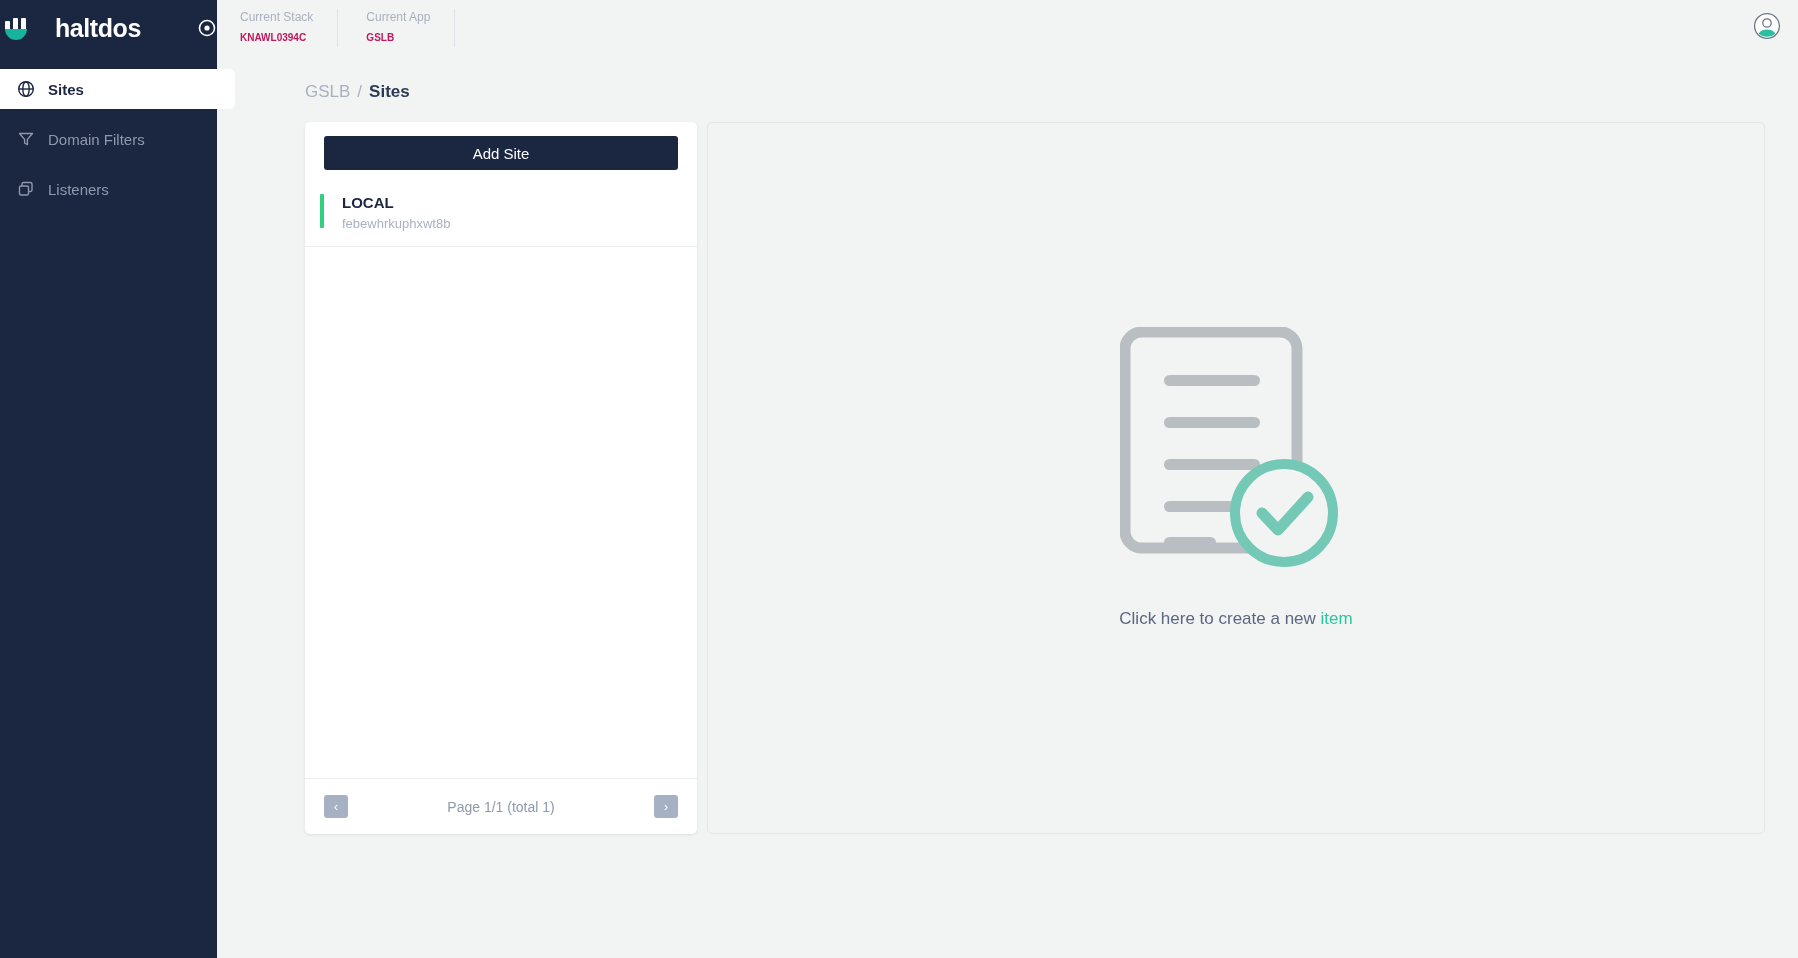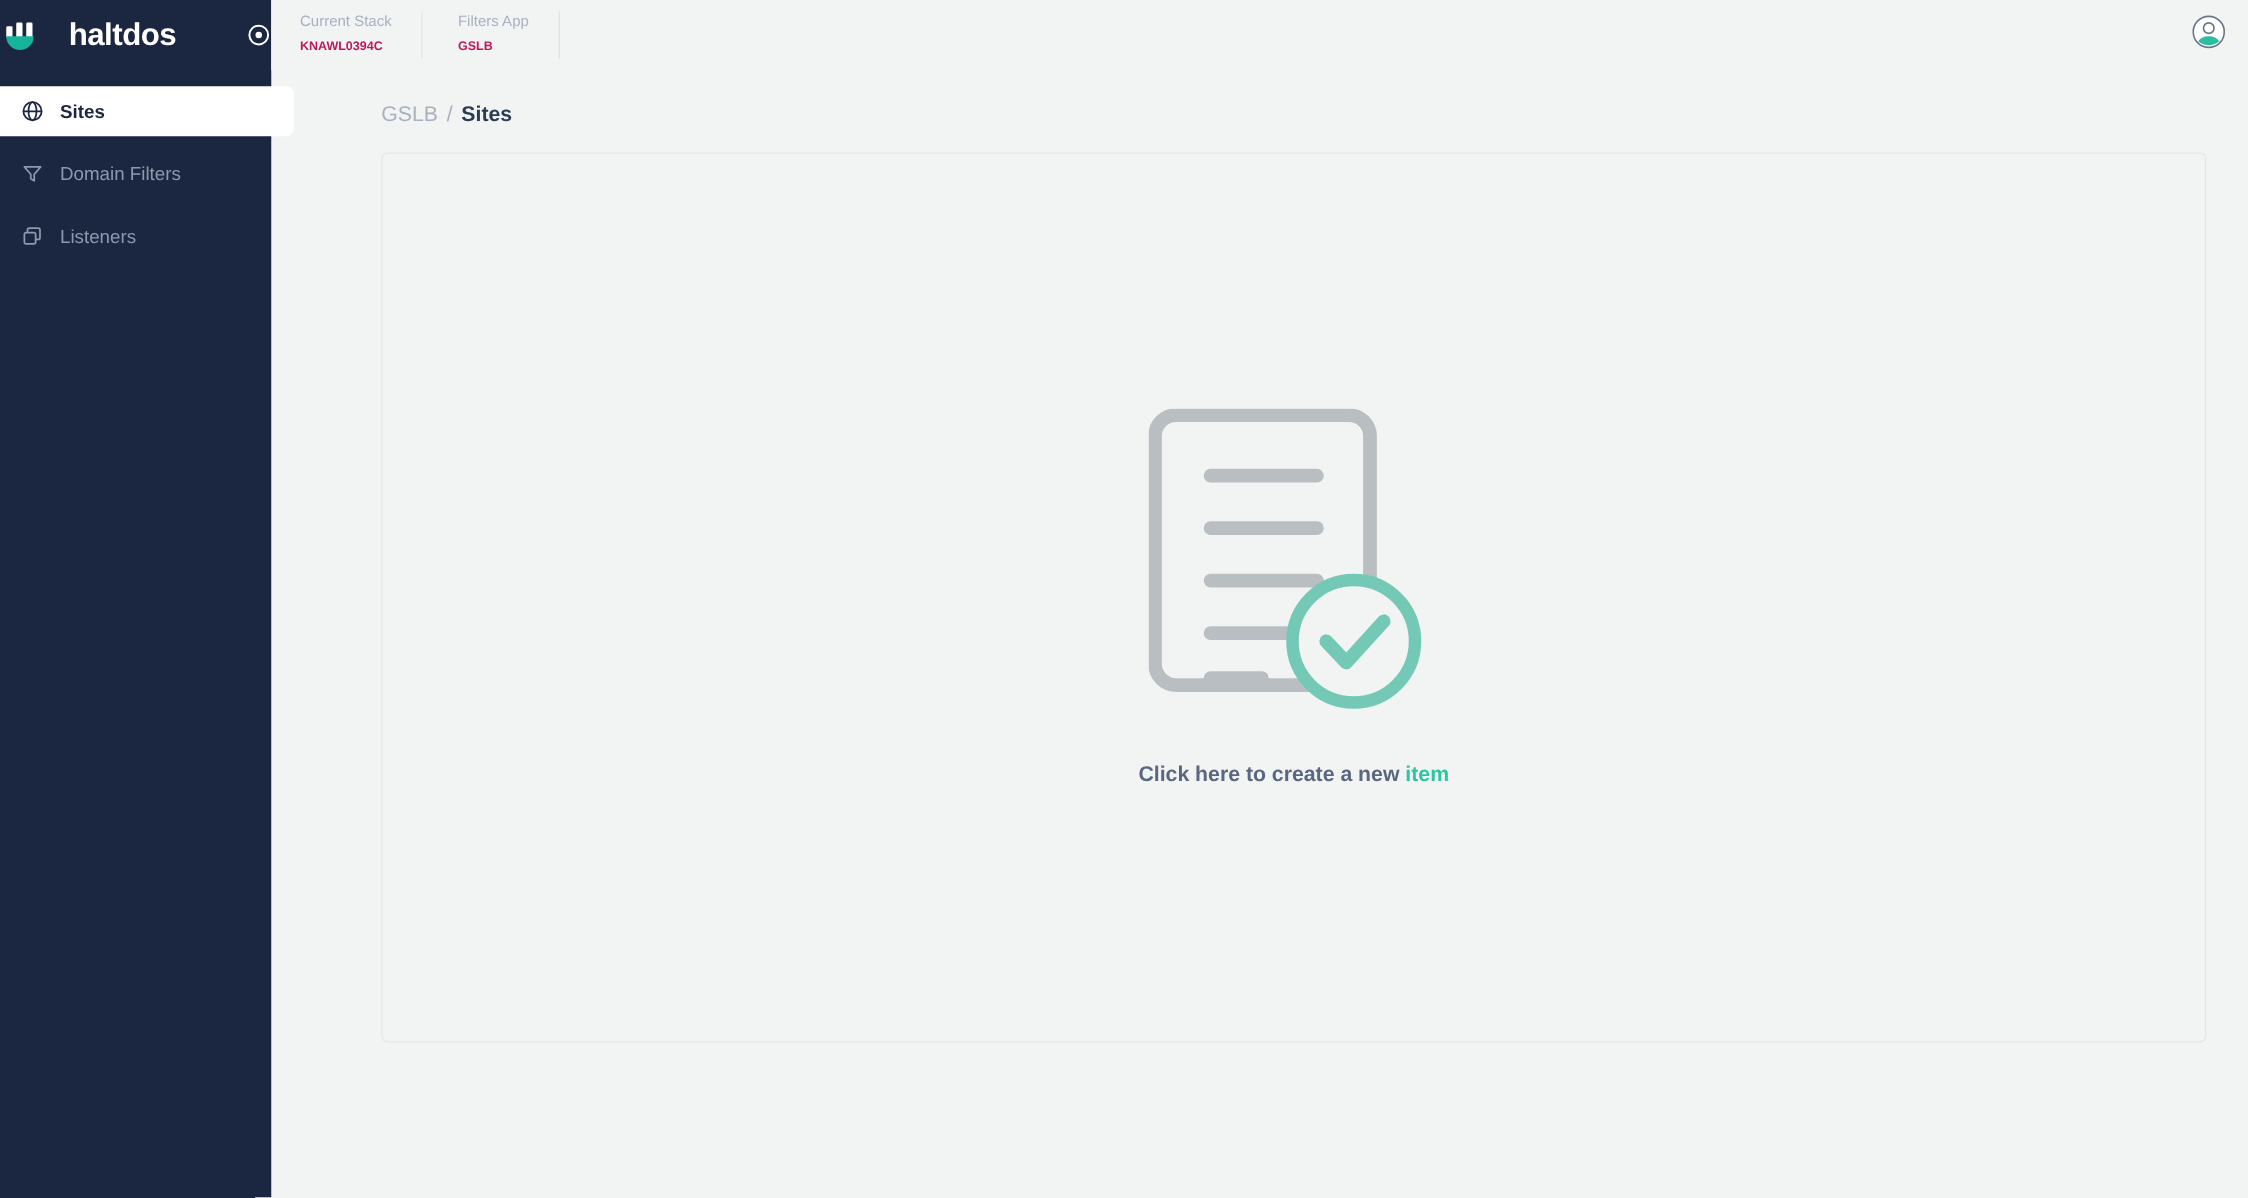--- a/index.html
+++ b/index.html
@@ -151,21 +151,21 @@
   .detail-panel {
     flex: 1;
     background: #f2f4f3;
     border: 1px solid #e3e6e9;
     border-radius: 5px;
     height: 712px;
     display: flex; flex-direction: column;
     align-items: center; justify-content: center;
   }
   .empty-art { margin-bottom: 30px; }
-  .empty-text { font-size: 17px; color: #5a6781; font-weight: bold; }
+  .empty-text { font-size: 17px; color: #5a6781; font-weight: normal; }
   .empty-link { color: #2cc6a0; }
 </style>
 </head>
 <body>
 
 <div class="app">
 
   <div class="sidebar">
     <div class="brand">
       <div class="logo-mark">
@@ -221,41 +221,60 @@
 
   <div class="main">
 
     <div class="topbar">
       <div class="ctx">
         <div class="ctx-label">Current Stack</div>
         <div class="ctx-value">KNAWL0394C</div>
       </div>
       <div class="ctx-divider"></div>
       <div class="ctx">
-        <div class="ctx-label">Filters App</div>
+        <div class="ctx-label">Current App</div>
         <div class="ctx-value">GSLB</div>
       </div>
       <div class="ctx-divider"></div>
       <div class="avatar-wrap">
         <svg width="28" height="28" viewBox="0 0 28 28">
           <circle cx="14" cy="14" r="12.4" fill="#ffffff" stroke="#6b7689" stroke-width="1.3"></circle>
           <circle cx="14" cy="11" r="4.2" fill="#ffffff" stroke="#6b7689" stroke-width="1.3"></circle>
           <path d="M5.6 21.4 a9.4 7 0 0 1 16.8 0 a12.4 12.4 0 0 1 -16.8 0 Z" fill="#2bbfa0"></path>
         </svg>
       </div>
     </div>
 
     <div class="breadcrumb">
       <span class="bc-parent">GSLB</span>
       <span class="bc-sep">/</span>
       <span class="bc-current">Sites</span>
     </div>
 
     <div class="content">
 
+      <div class="list-panel">
+        <div class="add-btn-wrap">
+          <button class="add-btn">Add Site</button>
+        </div>
+        <div class="list-body">
+          <div class="site-item">
+            <div class="site-bar"></div>
+            <div class="site-texts">
+              <div class="site-title">LOCAL</div>
+              <div class="site-sub">febewhrkuphxwt8b</div>
+            </div>
+          </div>
+        </div>
+        <div class="pager">
+          <button class="pg-btn">‹</button>
+          <span class="pg-text">Page 1/1 (total 1)</span>
+          <button class="pg-btn">›</button>
+        </div>
+      </div>
 
       <div class="detail-panel">
         <div class="empty-art">
           <svg width="232" height="248" viewBox="0 0 232 248">
             <rect x="5" y="5" width="172" height="216" rx="17" fill="none" stroke="#b9bec2" stroke-width="11"></rect>
             <rect x="44" y="48" width="96" height="11" rx="5.5" fill="#b9bec2"></rect>
             <rect x="44" y="90" width="96" height="11" rx="5.5" fill="#b9bec2"></rect>
             <rect x="44" y="132" width="96" height="11" rx="5.5" fill="#b9bec2"></rect>
             <rect x="44" y="174" width="96" height="11" rx="5.5" fill="#b9bec2"></rect>
             <rect x="44" y="210" width="52" height="11" rx="5.5" fill="#b9bec2"></rect>

